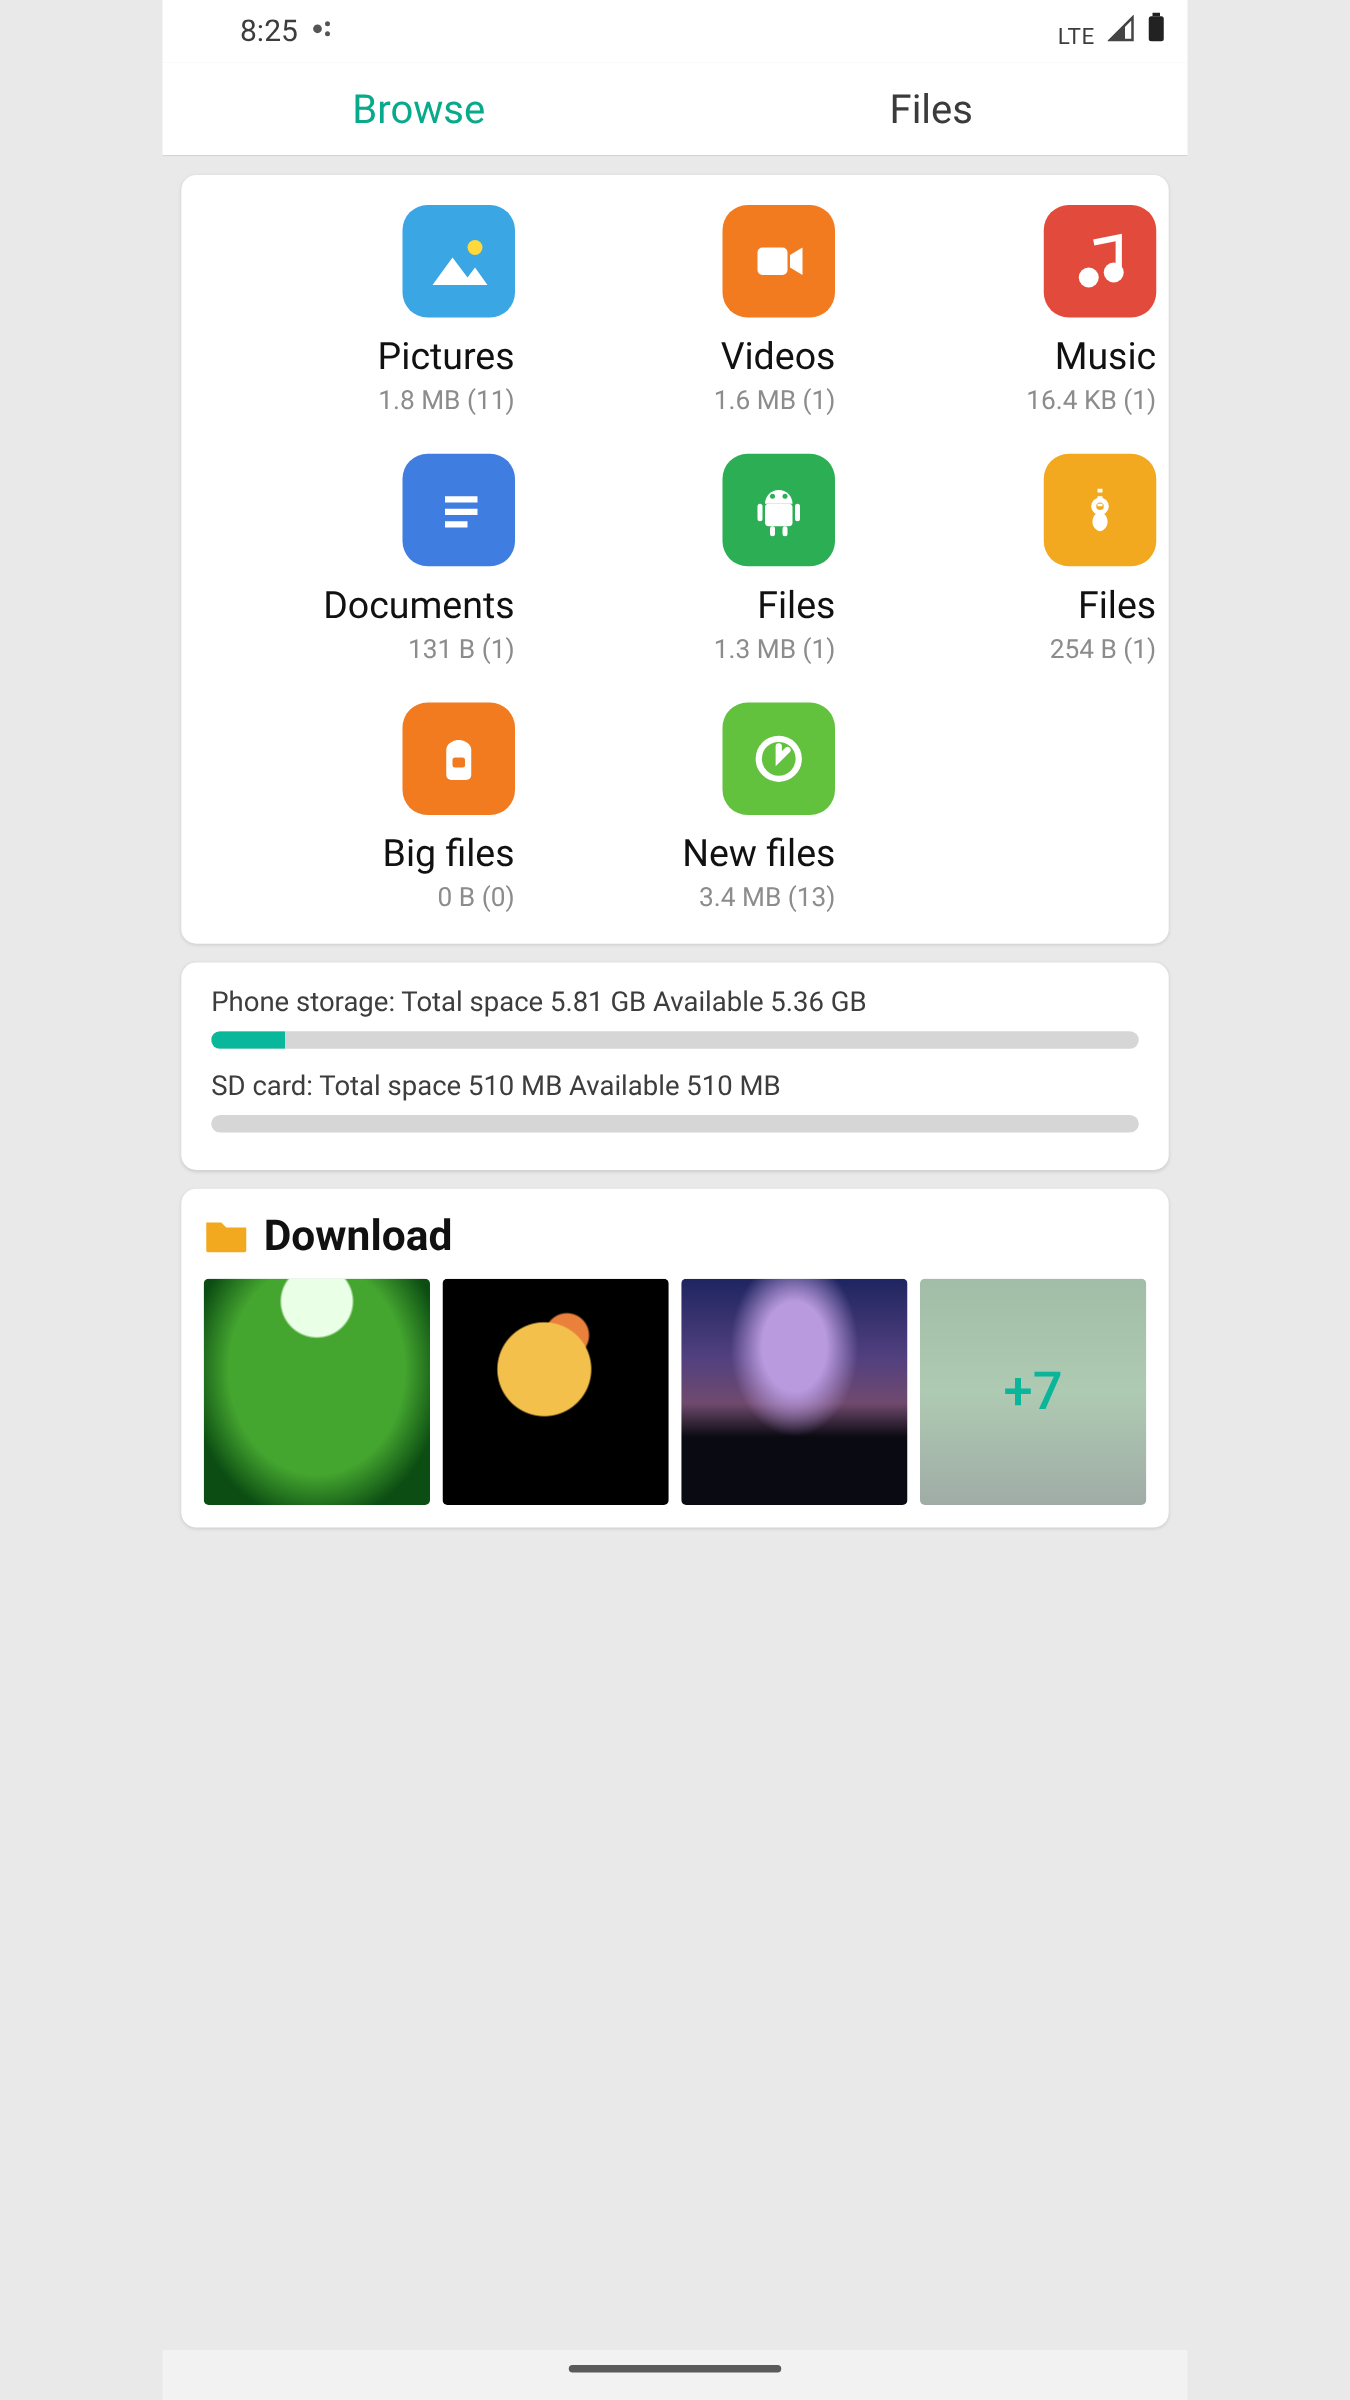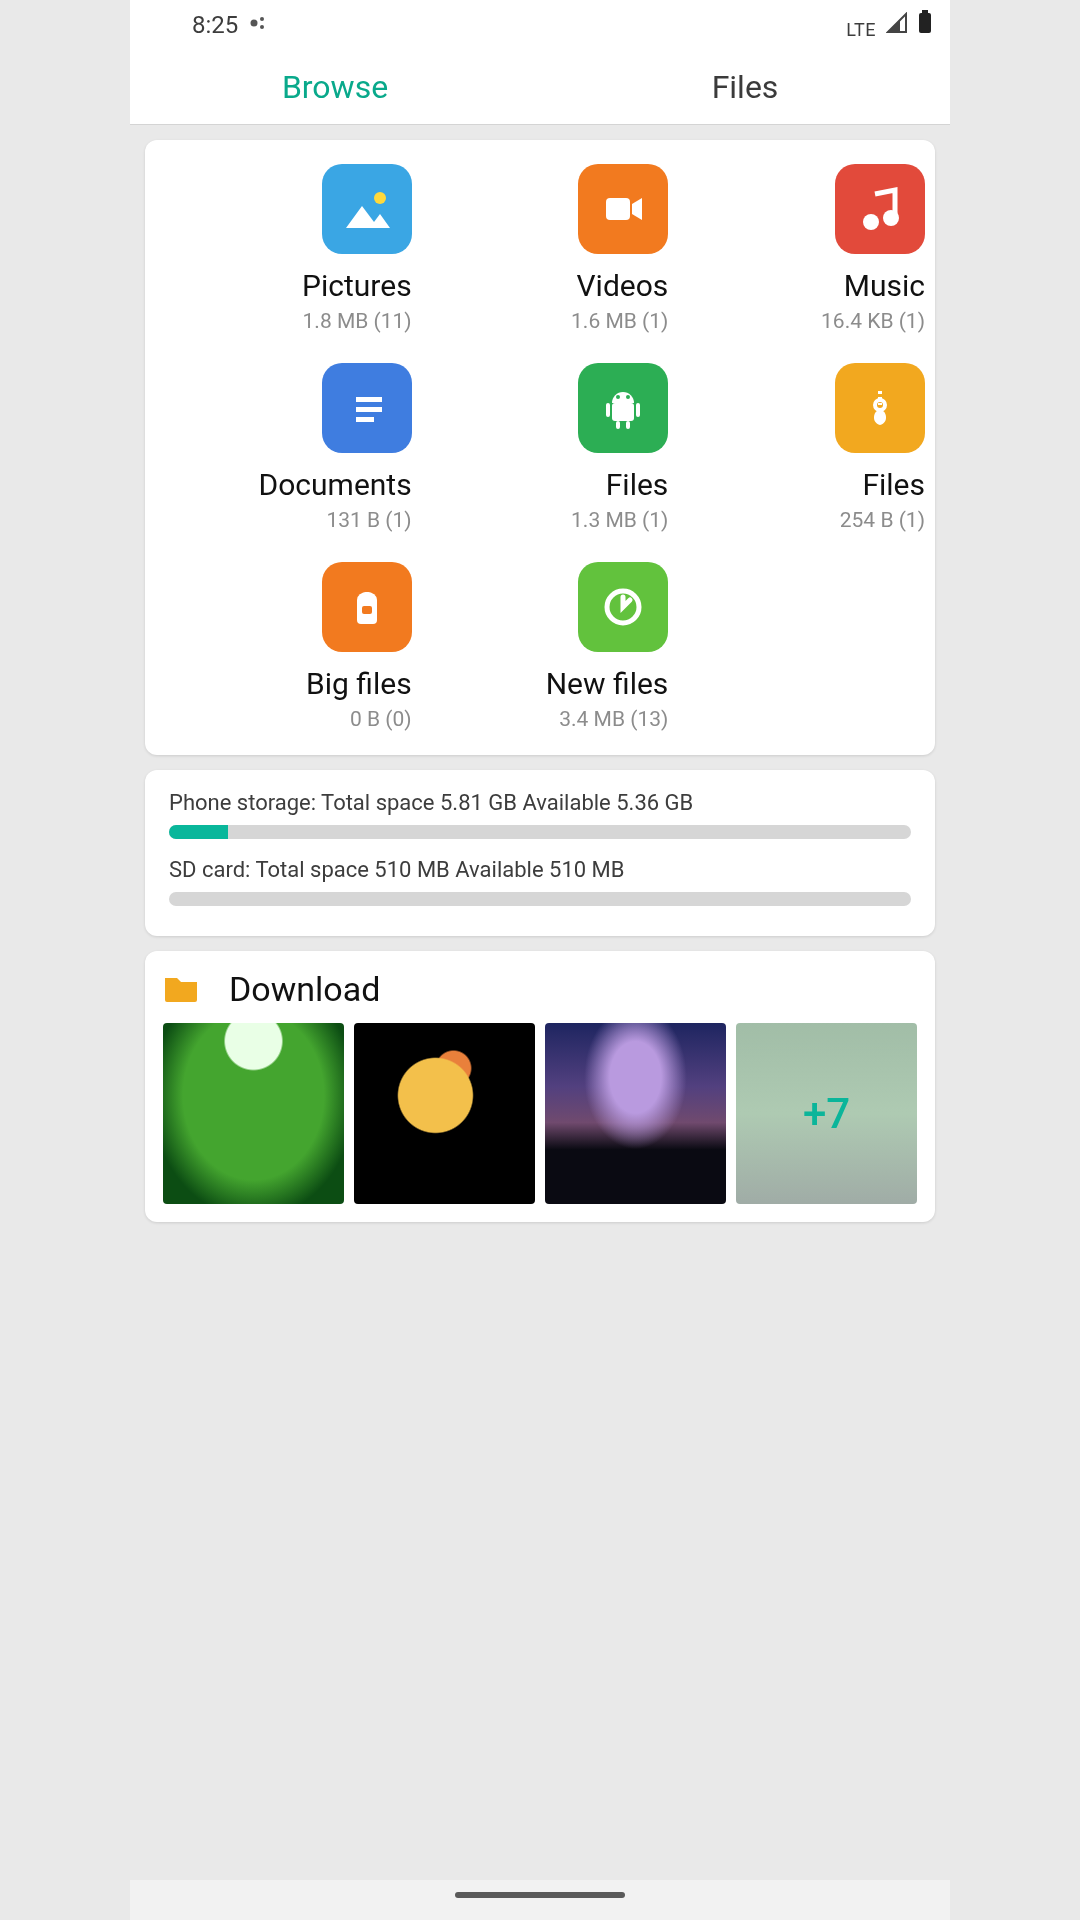--- a/index.html
+++ b/index.html
@@ -80,21 +80,21 @@
   .storage-card { padding: 20px 24px; }
   .storage-block { margin-bottom: 18px; }
   .storage-block:last-child { margin-bottom: 10px; }
   .storage-text { font-size: 22px; color: #3d3d3d; margin-bottom: 10px; }
   .bar {
     width: 100%; height: 14px; border-radius: 7px; background: #d6d6d6; overflow: hidden;
   }
   .bar > div { height: 100%; background: #09b79b; }
   
   .dl-card { padding: 18px; }
-  .dl-header { display: flex; align-items: center; gap: 30px; margin-bottom: 14px; }
+  .dl-header { display: flex; align-items: center; gap: 12px; margin-bottom: 14px; font-weight: bold; }
   .dl-title { font-size: 34px; color: #111; }
   .dl-row { display: flex; gap: 10px; }
   .thumb {
     flex: 1; aspect-ratio: 1/1; border-radius: 4px; position: relative; overflow: hidden;
   }
   .thumb.more {
     display: flex; align-items: center; justify-content: center;
     font-size: 42px; color: #0bb59a; font-weight: 500;
   }
   

